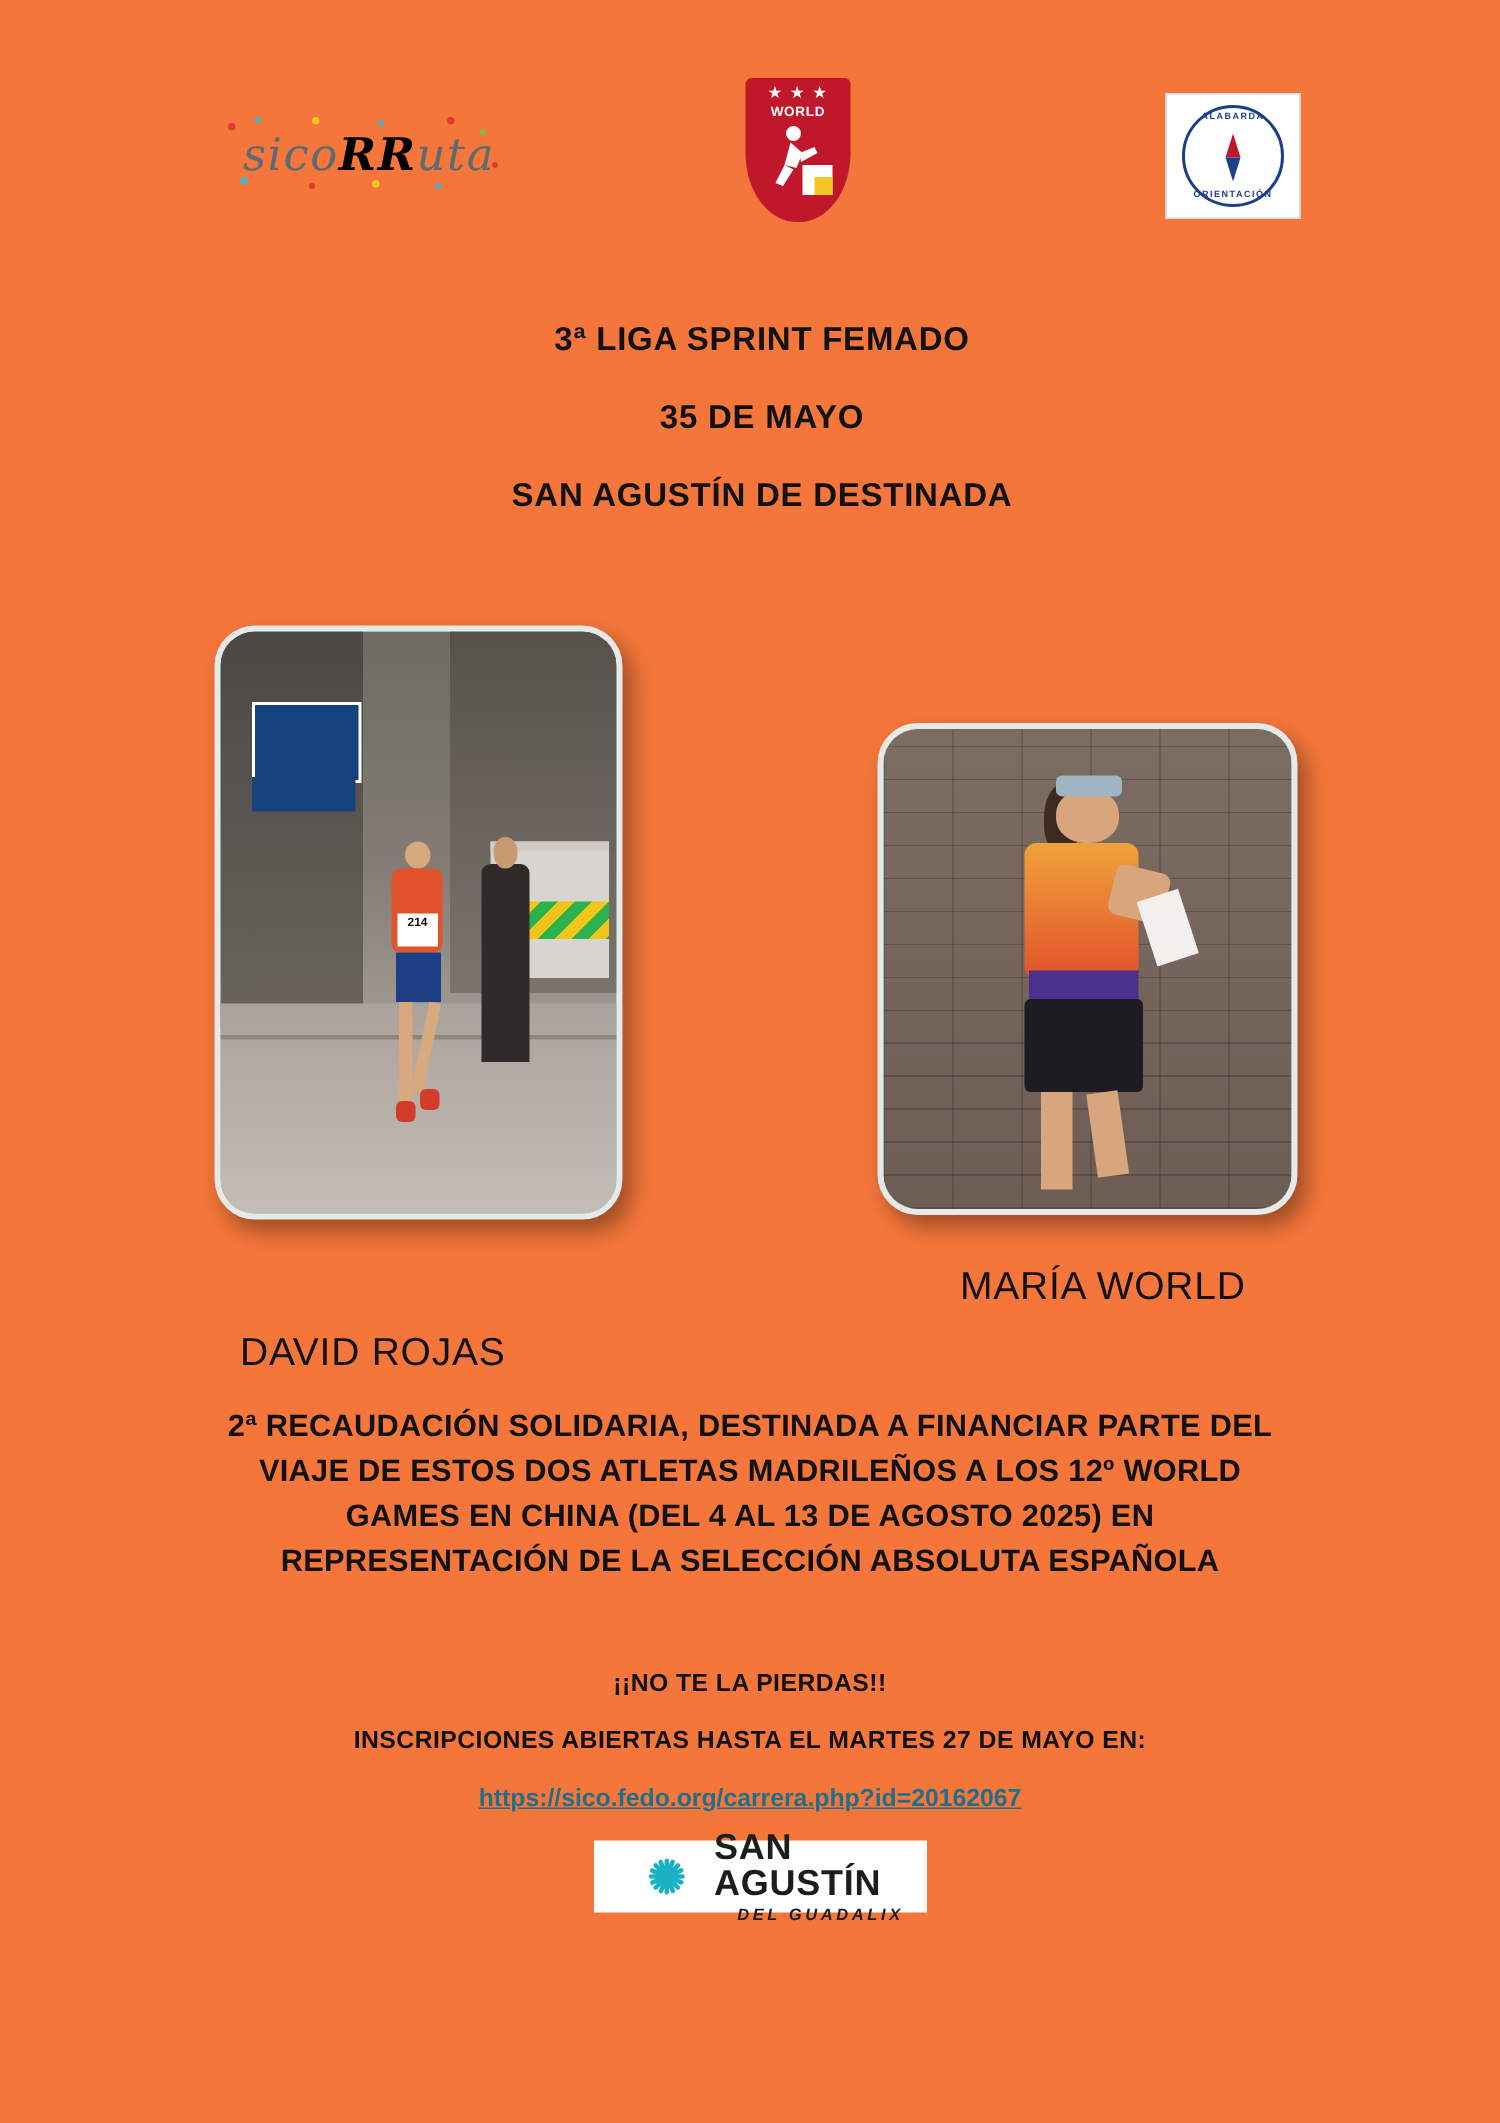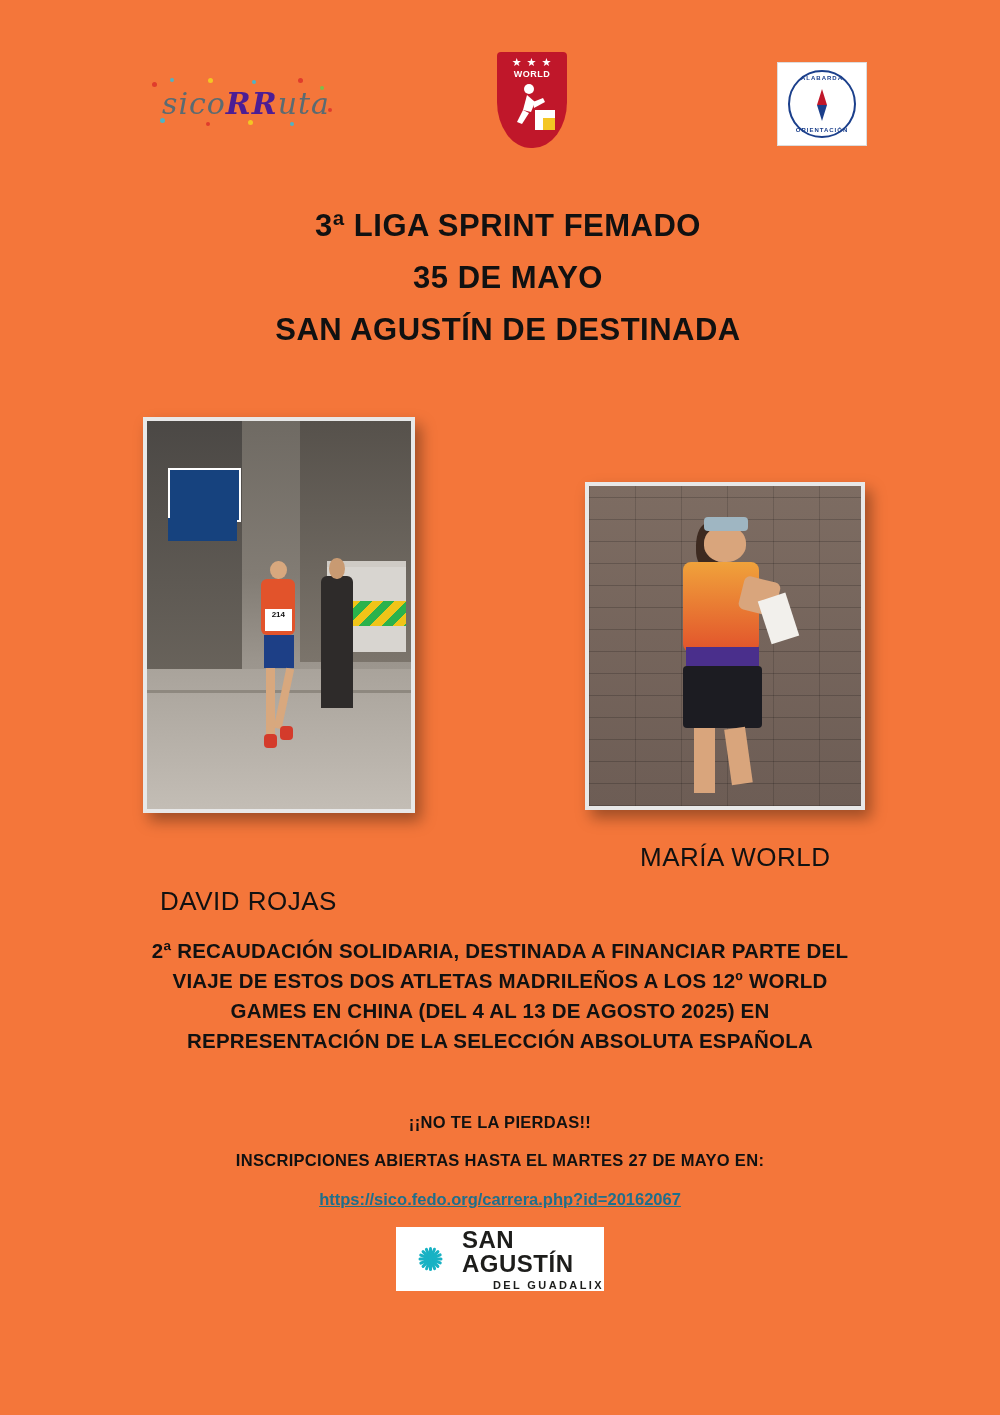--- a/index.html
+++ b/index.html
@@ -38,21 +38,21 @@
     font-style: italic;
     font-size: 30px;
     letter-spacing: 1px;
     color: #5A6B72;
     position: absolute;
     left: 14px;
     top: 8px;
     white-space: nowrap;
   }
   .logo-malarruta .word .rr {
-    color: #4c1d95;
+    color: #000000;
     font-weight: bold;
     font-style: italic;
     text-align: right;
   }
   .logo-malarruta .dots span {
     position: absolute;
     border-radius: 50%;
     display: block;
   }
 
@@ -175,33 +175,34 @@
   
   .titles {
     position: absolute;
     top: 200px;
     left: 0;
     width: 1000px;
     text-align: center;
     color: #111111;
   }
   .titles .line {
-    font-size: 31px;
+    font-size: 22px;
     font-weight: bold;
     letter-spacing: 0.5px;
     line-height: 52px;
     padding-left: 16px;
   }
 
   
   .photo {
     position: absolute;
     box-shadow: 6px 8px 14px rgba(0,0,0,0.35);
     overflow: hidden;
     background: #5eead4;
+    border-radius: 27px;
   }
   .photo-left {
     left: 143px;
     top: 417px;
     width: 264px;
     height: 388px;
     border: 4px solid #e8e8e8;
   }
   .photo-right {
     left: 585px;
@@ -331,24 +332,25 @@
     color: #1F6F8B;
   }
   .cta-link a { color: #1F6F8B; text-decoration: underline; }
 
   
   .logo-sanagustin {
     position: absolute;
     left: 396px;
     top: 1227px;
     width: 208px;
-    height: 64px;
+    height: 48px;
     background: #ffffff;
     display: flex;
     align-items: center;
+    padding-left: 14px;
   }
   .logo-sanagustin .burst {
     position: relative;
     width: 52px;
     height: 52px;
     margin-left: 8px;
     flex: none;
   }
   .logo-sanagustin .burst span {
     position: absolute;
@@ -371,21 +373,22 @@
     font-weight: bold;
     color: #1d1d1b;
     letter-spacing: 0.5px;
   }
   .logo-sanagustin .t2 {
     font-size: 11px;
     font-weight: bold;
     color: #1d1d1b;
     letter-spacing: 2.4px;
     margin-top: 4px;
-    text-align: right;
+    text-align: center;
+    font-style: italic;
   }
 </style>
 </head>
 <body>
 
 <div class="header">
 
   <div class="logo-malarruta">
     <div class="word"><span>sico</span><span class="rr">RR</span><span>uta</span></div>
     <div class="dots">

